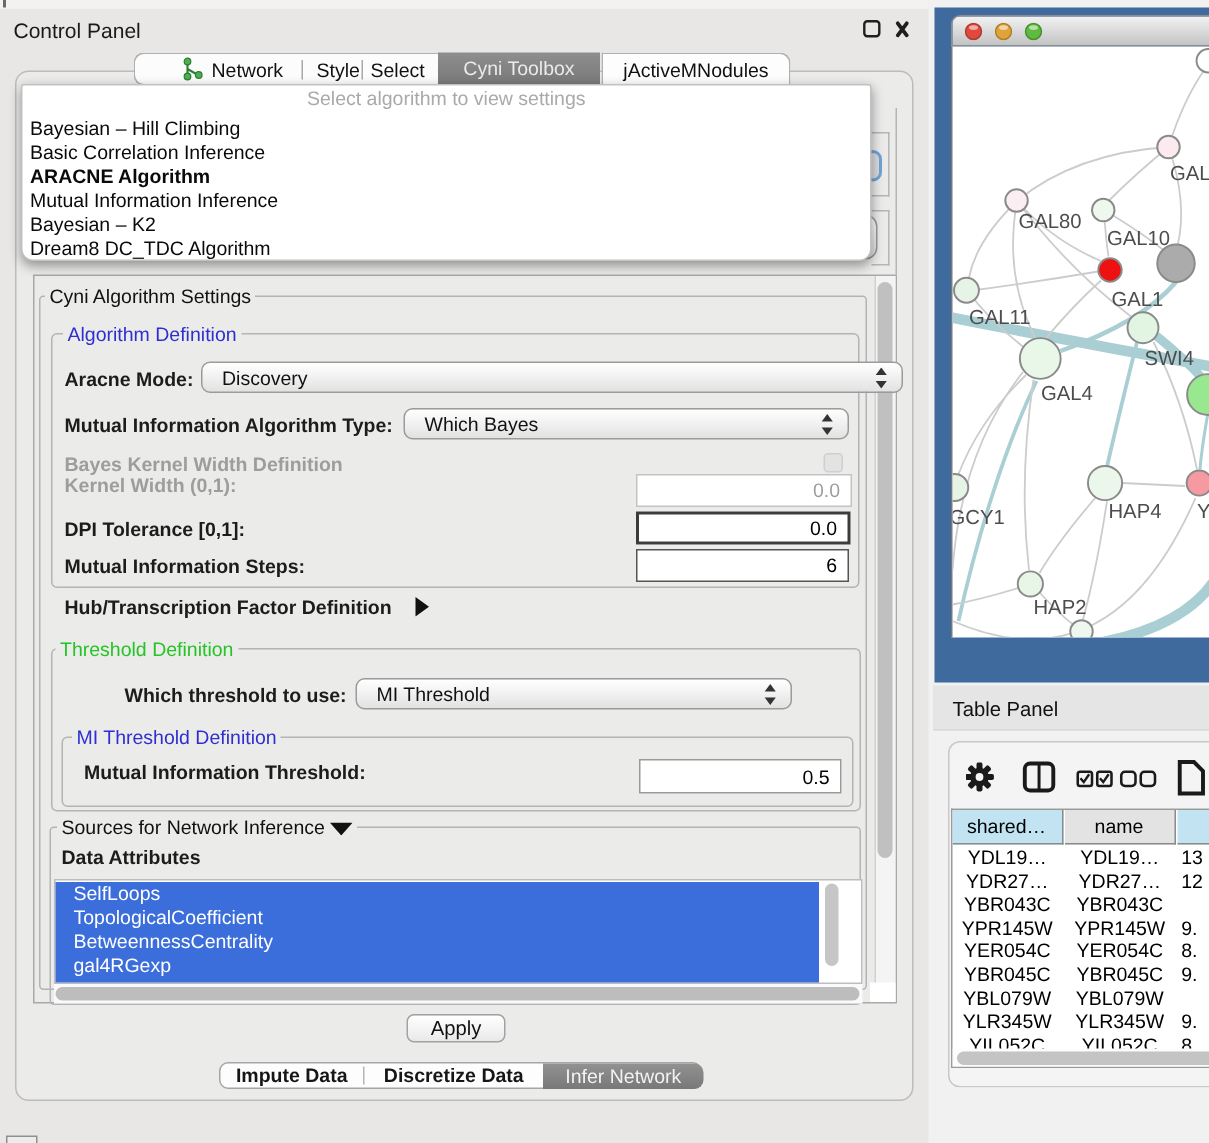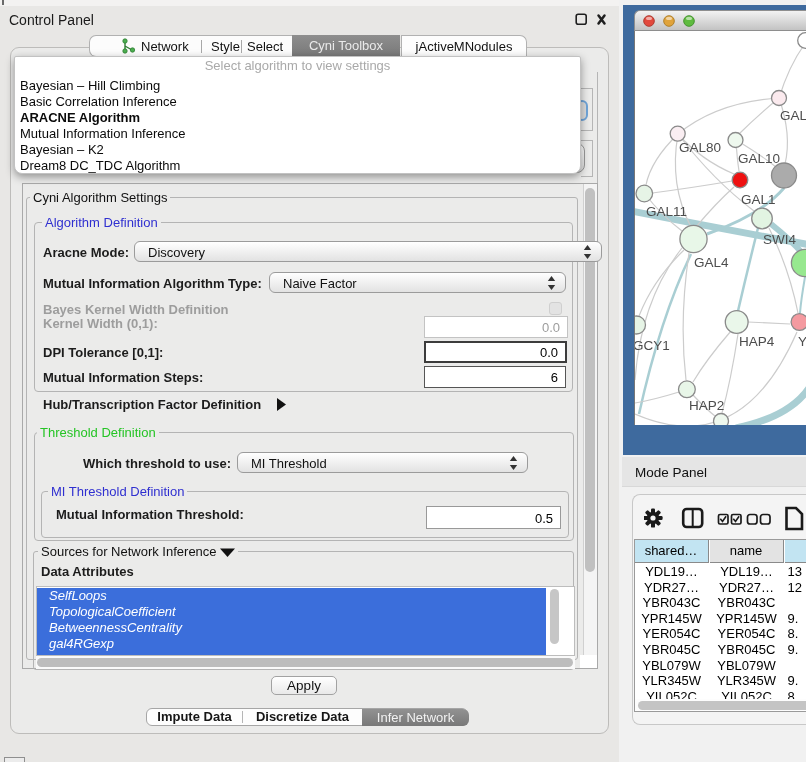--- a/index.html
+++ b/index.html
@@ -50,21 +50,21 @@
     <div class="combo" style="left:134px;top:241px;width:468px;height:21px;">
       <span class="ct">Discovery</span>
       <svg class="spin" viewBox="0 0 9 14">
           <path d="M4.5 0 L8.2 5 H0.8 Z" fill="#333"></path>
           <path d="M4.5 14 L8.2 9 H0.8 Z" fill="#333"></path>
         </svg>
     </div>
 
     <div class="lbl abs" style="left:43px;top:276px;">Mutual Information Algorithm Type:</div>
     <div class="combo" style="left:269px;top:272px;width:297px;height:21px;">
-      <span class="ct">Naive Factor</span>
+      <span class="ct">Which Bayes</span>
       <svg class="spin" viewBox="0 0 9 14">
           <path d="M4.5 0 L8.2 5 H0.8 Z" fill="#333"></path>
           <path d="M4.5 14 L8.2 9 H0.8 Z" fill="#333"></path>
         </svg>
     </div>
 
     <div class="lbl abs" style="left:43px;top:302px;color:#9d9d9d;">Bayes Kernel Width Definition</div>
     <div class="abs" style="left:549px;top:302px;width:13px;height:13px;background:#e3e3e3;border:1px solid #cfcfcf;border-radius:3px;"></div>
 
     <div class="lbl abs" style="left:43px;top:316px;color:#9d9d9d;">Kernel Width (0,1):</div>
@@ -107,21 +107,21 @@
         <span>0.5</span>
       </div>
 
     <div class="gb" style="left:33px;top:551px;width:541px;height:119px;border-radius:3px;"></div>
     <div class="gbt" style="left:38px;top:544px;color:#111;">Sources for Network Inference <svg style="vertical-align:-1px" width="15" height="9" viewBox="0 0 15 9">
           <path d="M0 0.5 L15 0.5 L7.5 9 Z" fill="#111"></path>
         </svg></div>
     <div class="lbl abs" style="left:41px;top:564px;">Data Attributes</div>
 
     <div class="abs" style="left:36px;top:586px;width:539px;height:70px;background:#fff;border:1px solid #bdbdbd;"></div>
-    <div class="abs" style="left:37px;top:588px;width:509px;height:67px;background:#3b6edb;color:#fff;font-size:13px;line-height:16px;padding-left:12px;font-style:italic;">
+    <div class="abs" style="left:37px;top:588px;width:509px;height:67px;background:#3b6edb;color:#fff;font-size:13px;line-height:16px;padding-left:12px;">
       SelfLoops<br>TopologicalCoefficient<br>BetweennessCentrality<br>gal4RGexp
     </div>
     <div class="abs" style="left:549.5px;top:589px;width:9px;height:55px;background:#c6c6c6;border-radius:4.5px;"></div>
 
     <div class="abs" style="left:36px;top:656px;width:539px;height:13px;background:#fafafa;"></div>
     <div class="abs" style="left:37px;top:658px;width:536px;height:9px;background:#bdbdbd;border-radius:4.5px;"></div>
     <div class="abs" style="left:580px;top:655px;width:17px;height:13px;background:#fff;"></div>
 
     <div class="abs" style="left:271px;top:676px;width:66px;height:19px;border:1px solid #a2a2a2;border-radius:5px;background:linear-gradient(#ffffff,#e9e9e9);font-size:13.5px;color:#111;text-align:center;line-height:17px;">Apply</div>
 
@@ -248,21 +248,21 @@
           <text x="693" y="266.5">GAL4</text>
           <text x="632" y="349.5">GCY1</text>
           <text x="738" y="345.5">HAP4</text>
           <text x="797" y="345.5">Y</text>
           <text x="688" y="409.5">HAP2</text>
         </g>
       </svg>
     </div>
 
     <div class="abs" style="left:3px;top:457px;width:184px;height:30px;background:#e5e5e5;border-bottom:1px solid #d8d8d8;"></div>
-    <div class="abs" style="left:16px;top:465px;font-size:13.5px;color:#111;">Mode Panel</div>
+    <div class="abs" style="left:16px;top:465px;font-size:13.5px;color:#111;">Table Panel</div>
 
     <div class="abs" style="left:13px;top:494px;width:180px;height:231px;border:1px solid #c8c8c8;border-radius:8px 0 0 8px;border-right:none;background:#f4f4f4;"></div>
 
     <svg class="abs" style="left:25px;top:506px;" width="162" height="26" viewBox="0 0 162 26">
 
       <g transform="translate(9,12)" fill="#1a1a1a">
         <g>
           <rect x="-2" y="-9.6" width="4" height="19.2" rx="1.2"></rect>
           <rect x="-2" y="-9.6" width="4" height="19.2" rx="1.2" transform="rotate(45)"></rect>
           <rect x="-2" y="-9.6" width="4" height="19.2" rx="1.2" transform="rotate(90)"></rect>

